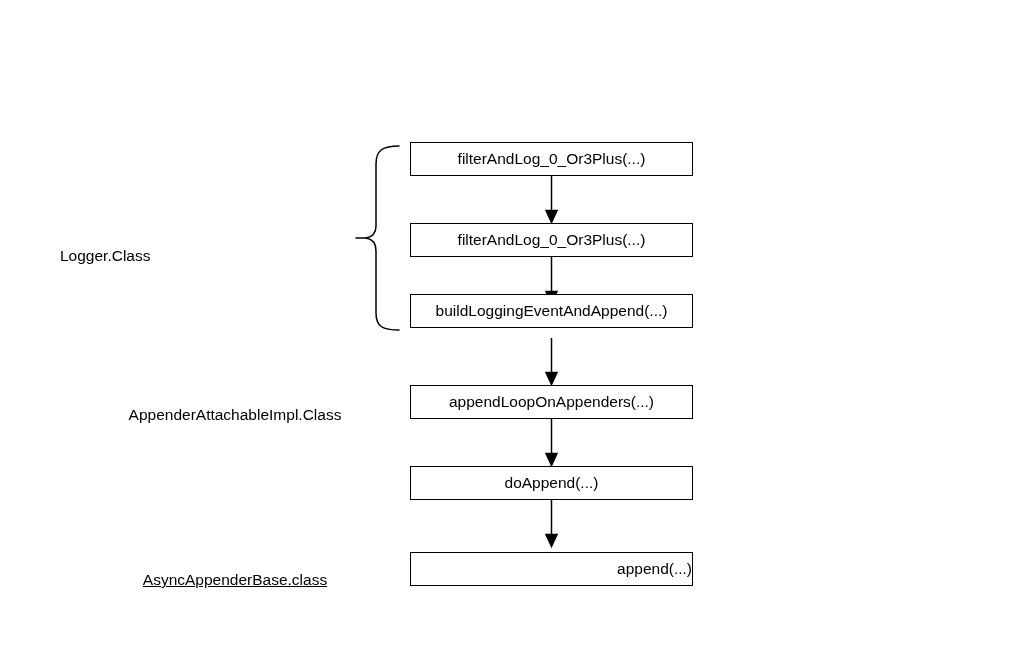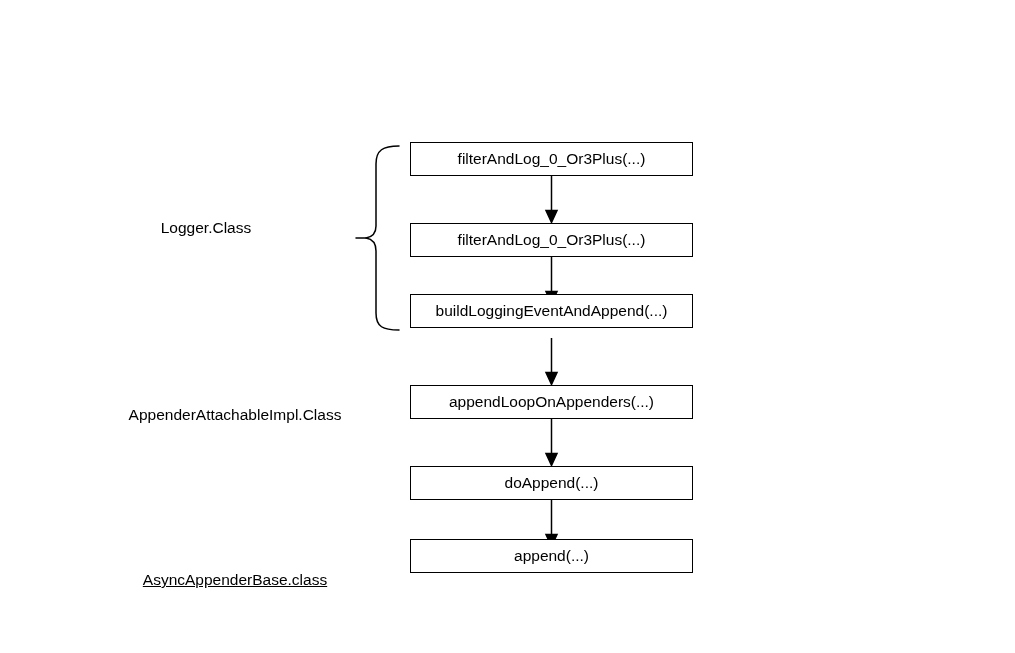--- a/index.html
+++ b/index.html
@@ -37,32 +37,32 @@
     justify-content: center;
     font-size: 15.5px;
     line-height: 1;
     white-space: nowrap;
   }
   .node-1 { top: 142px; }
   .node-2 { top: 223px; }
   .node-3 { top: 294px; }
   .node-4 { top: 385px; }
   .node-5 { top: 466px; }
-  .node-6 { top: 539px; }
+  .node-6 { top: 552px; justify-content: flex-end; }
   .side-label {
     position: absolute;
     font-size: 15.5px;
     line-height: 24px;
     white-space: nowrap;
   }
   .brace-label {
-    top: 216px;
+    top: 244px;
     left: 60px;
     width: 292px;
-    text-align: center;
+    text-align: left;
   }
   .class-label {
     left: 40px;
     width: 390px;
     text-align: center;
   }
   .label-appender { top: 403px; }
   .label-unsync   { top: 471px; }
   .label-async    { top: 568px; text-decoration: underline; }
 </style>

